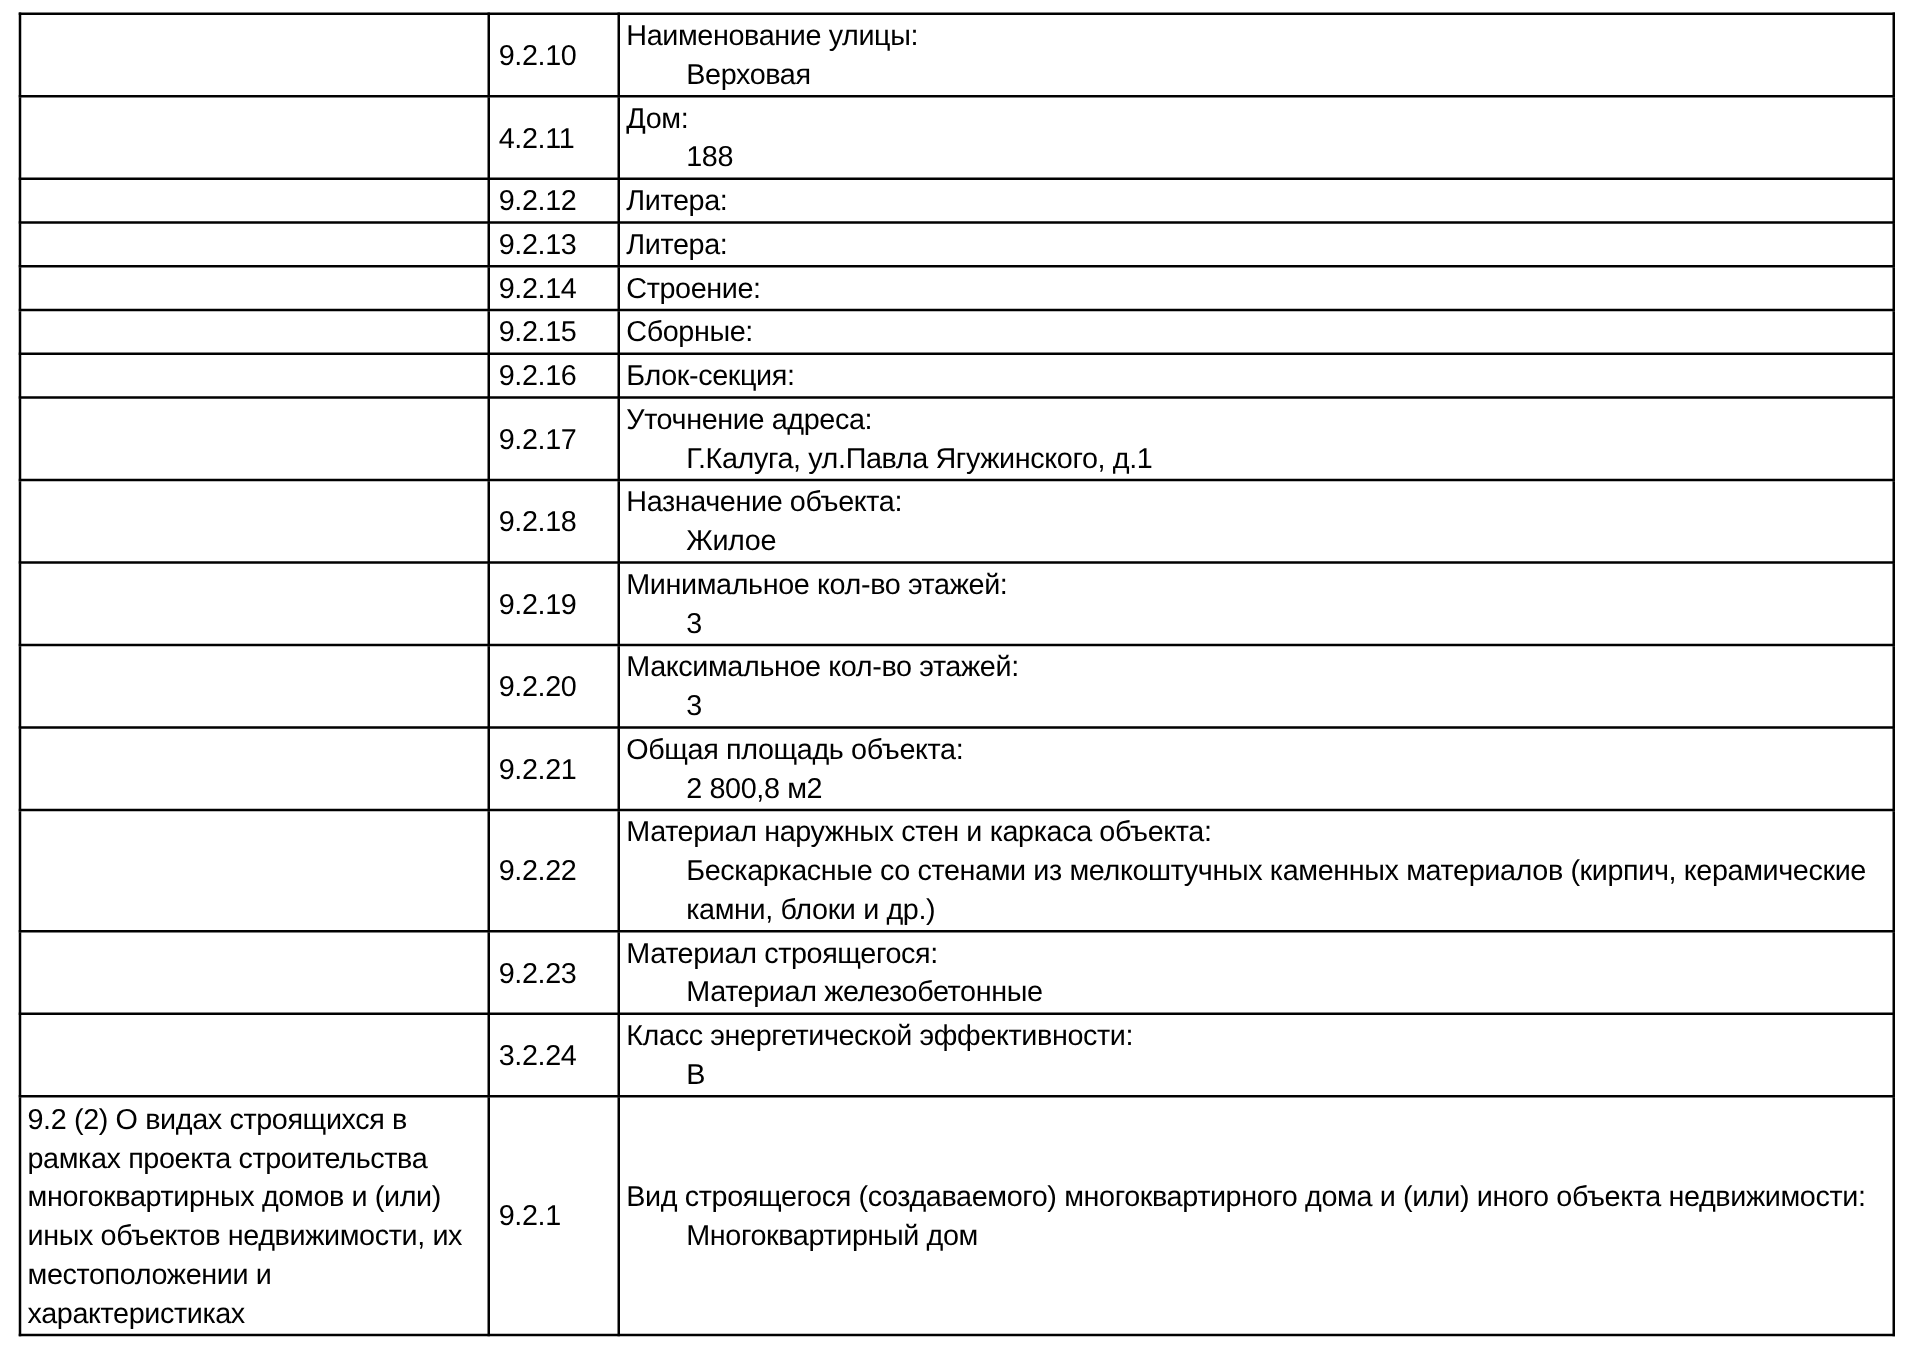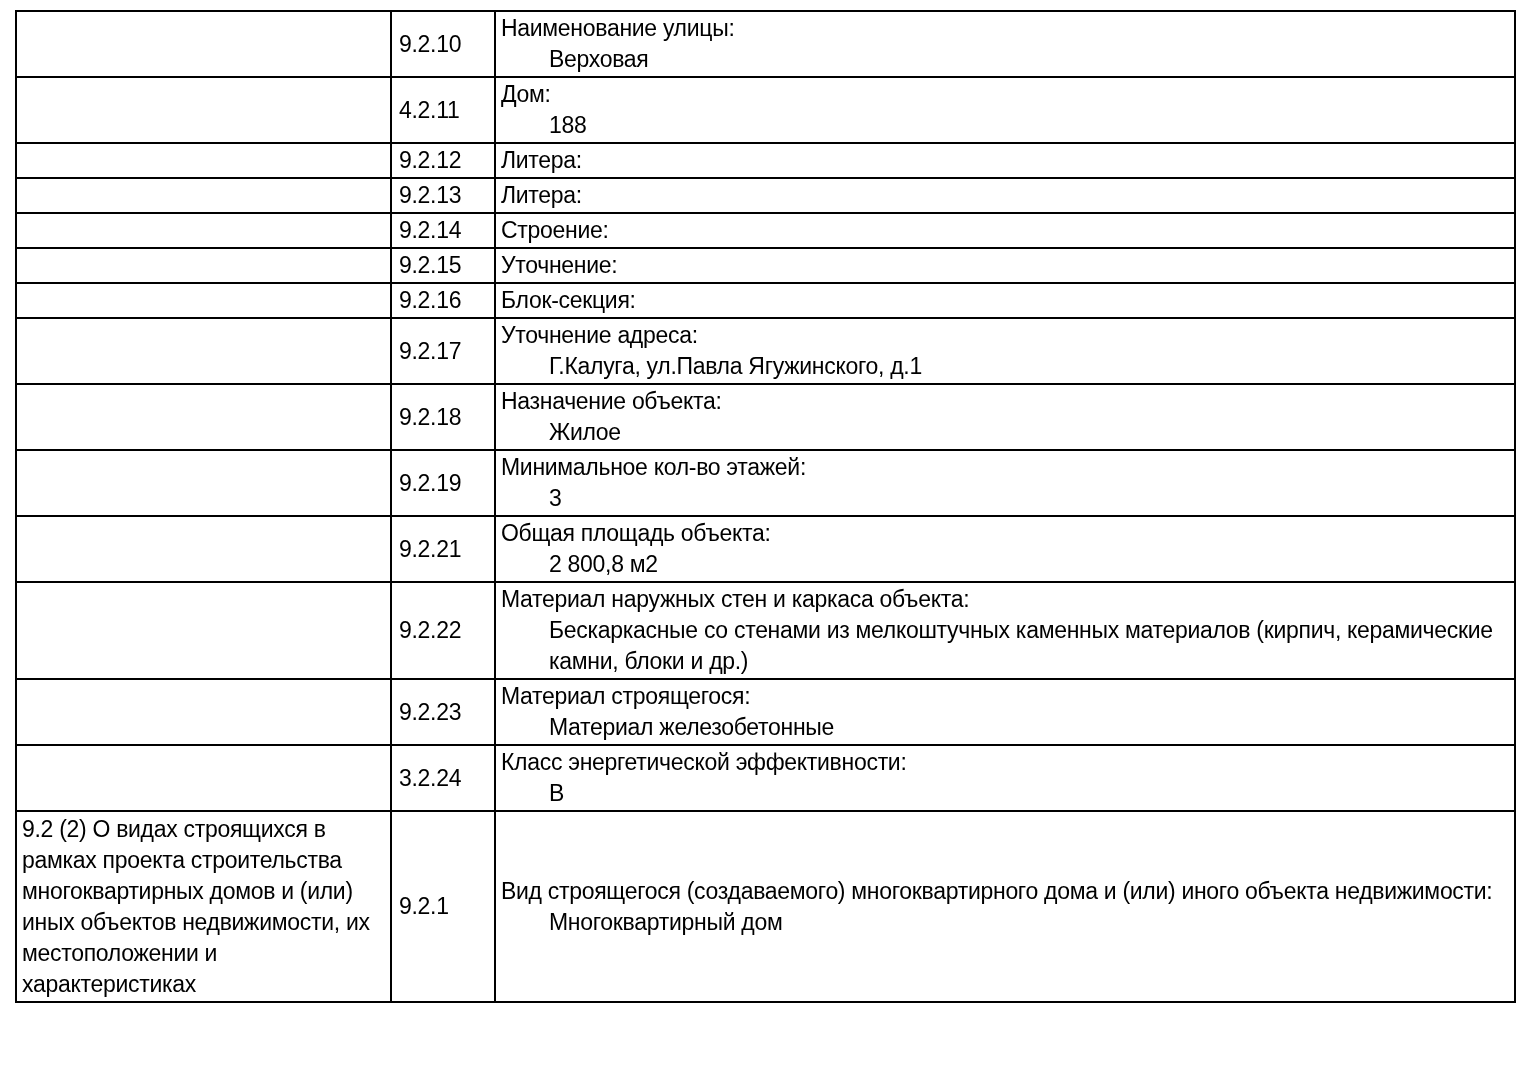--- a/index.html
+++ b/index.html
@@ -125,21 +125,21 @@
   </tr>
 
   <tr>
     <td class="cell-section">
       <span></span>
     </td>
     <td class="cell-code">
       <span>9.2.15</span>
     </td>
     <td class="cell-content">
-      <div class="label">Уточнение:</div>
+      <div class="label">Сборные:</div>
 
     </td>
   </tr>
 
   <tr>
     <td class="cell-section">
       <span></span>
     </td>
     <td class="cell-code">
       <span>9.2.16</span>
@@ -182,20 +182,32 @@
     </td>
     <td class="cell-code">
       <span>9.2.19</span>
     </td>
     <td class="cell-content">
       <div class="label">Минимальное кол-во этажей:</div>
       <div class="value">3</div>
     </td>
   </tr>
 
+  <tr>
+    <td class="cell-section">
+      <span></span>
+    </td>
+    <td class="cell-code">
+      <span>9.2.20</span>
+    </td>
+    <td class="cell-content">
+      <div class="label">Максимальное кол-во этажей:</div>
+      <div class="value">3</div>
+    </td>
+  </tr>
 
   <tr>
     <td class="cell-section">
       <span></span>
     </td>
     <td class="cell-code">
       <span>9.2.21</span>
     </td>
     <td class="cell-content">
       <div class="label">Общая площадь объекта:</div>

